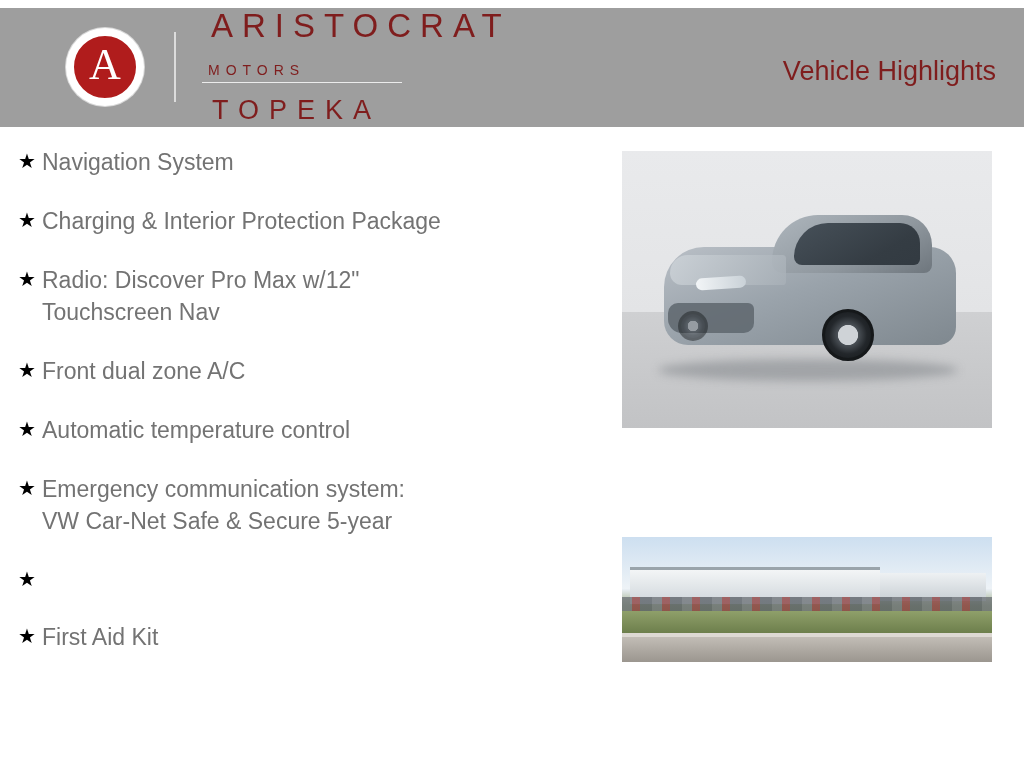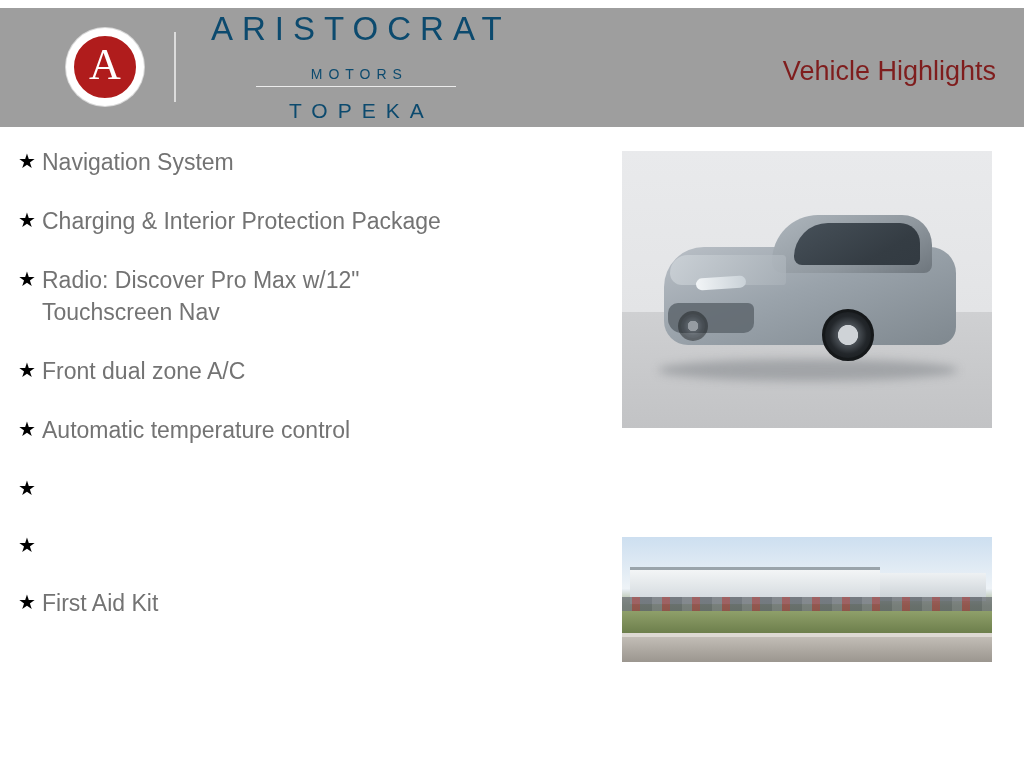--- a/index.html
+++ b/index.html
@@ -66,22 +66,22 @@
   .brand-divider {
     width: 2px;
     height: 70px;
     background: #e6e6e6;
     margin: 0 26px 0 30px;
     opacity: .85;
   }
   .brand-text {
     display: flex;
     flex-direction: column;
-    align-items: center;
-    color: #0c4a6e;
+    align-items: flex-start;
+    color: #7f1d1d;
   }
   .brand-name {
     font-size: 33px;
     letter-spacing: 9px;
     line-height: 1.05;
     padding-left: 9px;
   }
   .brand-sub {
     font-size: 14px;
     letter-spacing: 6px;
@@ -89,21 +89,21 @@
     padding-left: 6px;
   }
   .brand-sub-rule {
     width: 200px;
     height: 1px;
     background: #ffffff;
     opacity: .8;
     margin: 4px 0 4px 0;
   }
   .brand-city {
-    font-size: 21px;
+    font-size: 27px;
     letter-spacing: 10px;
     margin-top: 8px;
     padding-left: 10px;
   }
   .header-title {
     position: absolute;
     right: 28px;
     top: 50px;
     color: #7f1d1d;
     font-size: 27px;
@@ -293,20 +293,22 @@
       <div class="feature-label">Front dual zone A/C</div>
     </div>
 
     <div class="feature">
       <div class="feature-bullet">★</div>
       <div class="feature-label">Automatic temperature control</div>
     </div>
 
     <div class="feature">
       <div class="feature-bullet">★</div>
+      <div class="feature-label">Emergency communication system:
+VW Car-Net Safe &amp; Secure 5-year</div>
     </div>
 
     <div class="feature">
       <div class="feature-bullet">★</div>
     </div>
 
     <div class="feature">
       <div class="feature-bullet">★</div>
       <div class="feature-label">First Aid Kit</div>
     </div>

